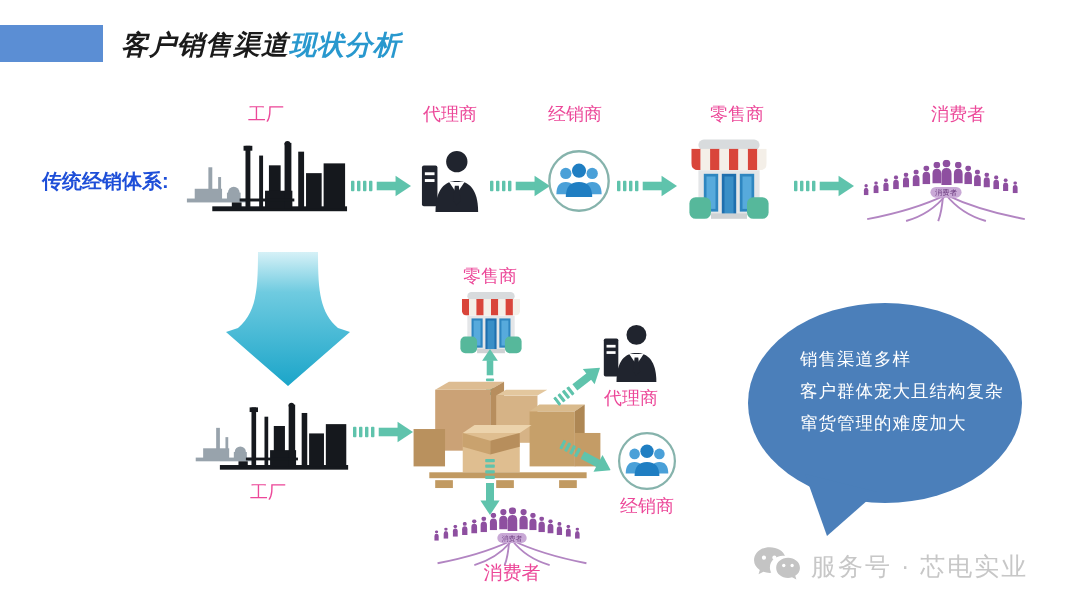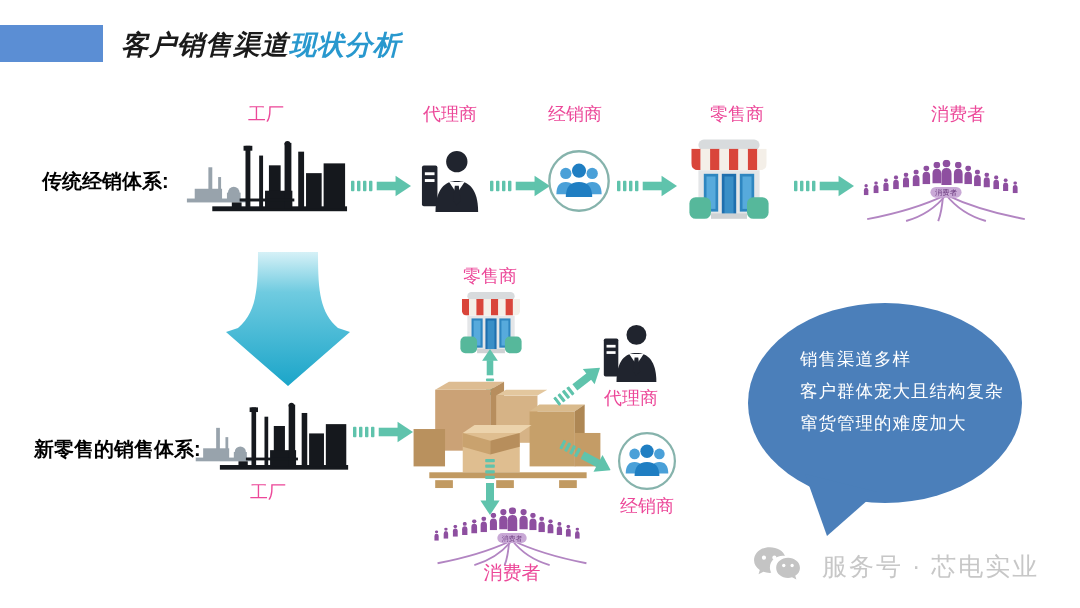--- a/index.html
+++ b/index.html
@@ -7,28 +7,28 @@
   .slide { position:relative; width:1080px; height:608px; background:#ffffff; overflow:hidden; }
   .abs { position:absolute; }
 
   
   .accent-bar { left:0; top:25px; width:103px; height:37px; background:#5B8ED4; }
   .page-title { left:121px; top:27px; font-size:27px; font-weight:bold; color:#1a1a1a; letter-spacing:1px;font-style:italic; }
   .page-title .hl { color:#2898CE; }
 
   
   .node-label { text-align:center; color:#ec4899; font-size:18px; white-space:nowrap; }
-  .sys-label  { font-size:20px; font-weight:bold; color:#000000; white-space:nowrap; }
+  .sys-label  { font-size:20px; font-weight:bold; color:#1d4ed8; white-space:nowrap; }
 
   .dashed-arrow { color:#5FC3AC; }
 
   
   .bubble-text { color:#ffffff; font-size:17.5px; letter-spacing:1px; white-space:nowrap;font-family:Liberation Mono, monospace; }
 
-  .watermark { left:753px; top:546px; display:flex; align-items:center; gap:21px; color:#c7c7c7; }
+  .watermark { left:753px; top:546px; display:flex; align-items:center; gap:10px; color:#c7c7c7; }
   .watermark .wm-text { font-size:25px; letter-spacing:2px; color:#c7c7c7; }
 
   svg { display:block; }
 </style>
 </head>
 <body>
 
 <div class="slide">
 
   <svg width="0" height="0" style="position:absolute" aria-hidden="true">
@@ -238,21 +238,20 @@
       <use href="#sym-dashed-arrow"></use>
     </svg>
   <svg class="abs" style="left:860px; top:150px;" width="172" height="72">
       <use href="#sym-crowd"></use>
     </svg>
 
   <svg class="abs" style="left:224px; top:252px;" width="128" height="134" viewBox="0 0 128 134">
     <path d="M34,0 C34,40 32,60 14,76 L2,80 L64,134 L126,80 L114,76 C96,60 94,40 94,0 Z" fill="url(#bigArrowGrad)"></path>
   </svg>
 
-  <div class="abs sys-label" style="left:34px; top:436px;">新零售的销售体系:</div>
 
   <div class="abs node-label" style="left:450px; top:264px; width:80px;">零售商</div>
   <svg class="abs" style="left:456px; top:292px;" width="70" height="64">
       <use href="#sym-store"></use>
     </svg>
 
   <svg class="abs dashed-arrow" style="left:467px; top:359px; transform:rotate(-90deg);" width="46" height="26">
       <use href="#sym-dashed-arrow"></use>
     </svg>
 

